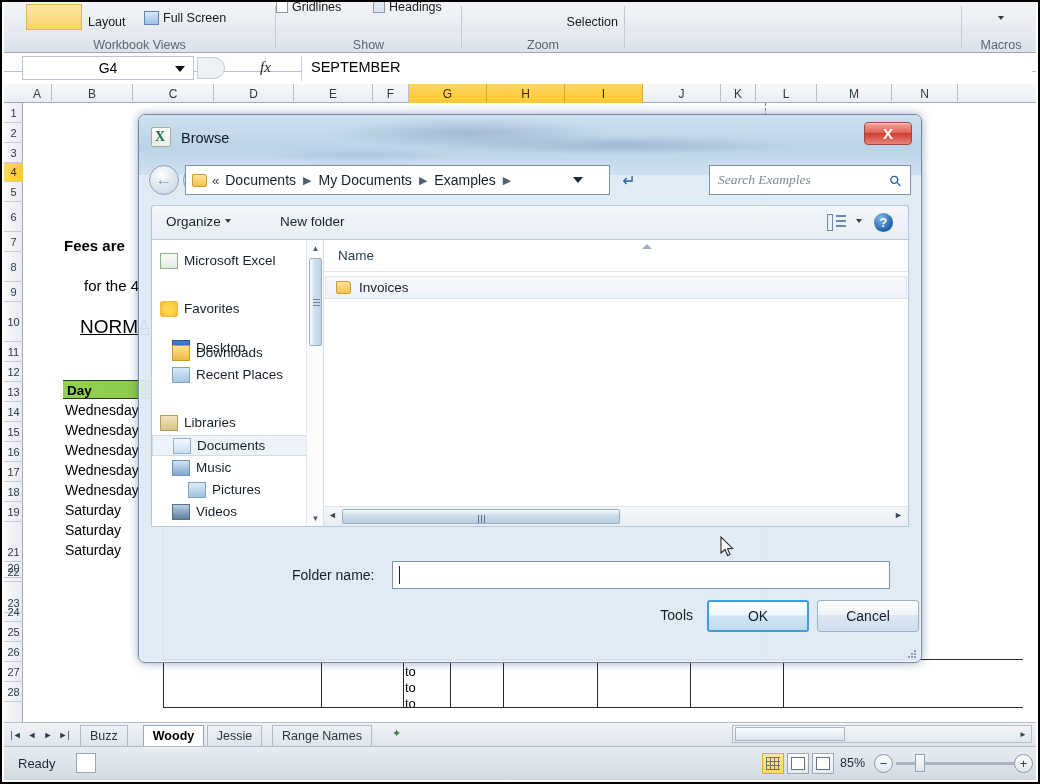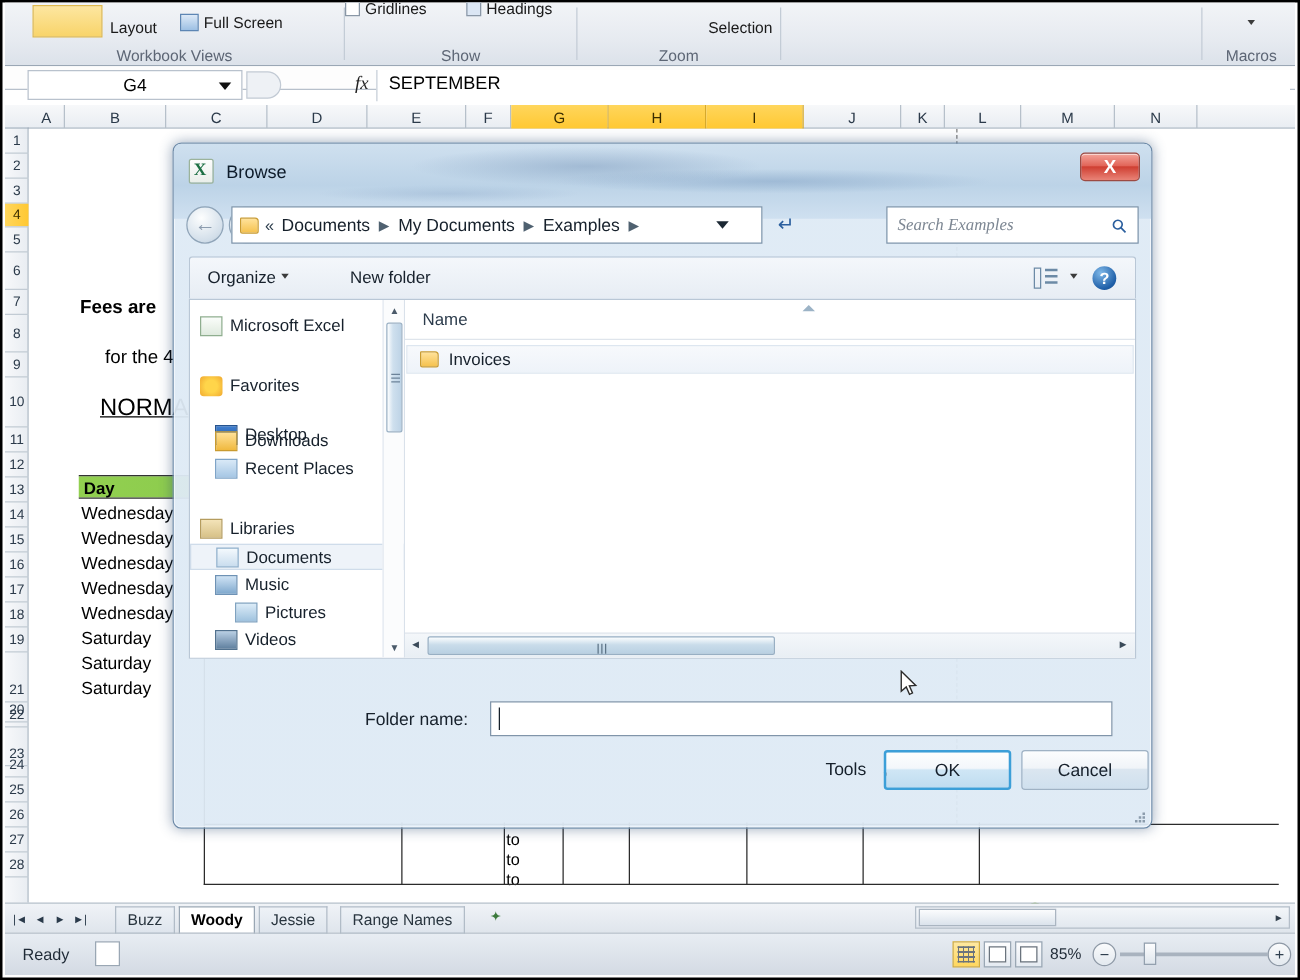--- a/index.html
+++ b/index.html
@@ -68,21 +68,21 @@
   }
   .namebox .nb-caret {
     position: absolute; right: 8px; top: 9px; width:0;height:0;
     border-left:5px solid transparent;border-right:5px solid transparent;
     border-top:6px solid #111;
   }
   .fb-btn {
     position: absolute; top: 4px; width: 22px; height: 22px;
     border: 1px solid #c2cad4; border-radius: 3px; background: #eef1f5;
   }
-  .fx { position: absolute; left: 280px; top: 6px; font-size: 15px;
+  .fx { position: absolute; left: 256px; top: 6px; font-size: 15px;
         font-style: italic; font-family: "Liberation Serif", serif; color: #222; text-align: right; }
   .fbar-input {
     position: absolute; left: 297px; top: 3px; right: 4px; height: 25px;
     background: #fff; border-left: 1px solid #c6ced8;
     font-size: 14.5px; color: #000; padding: 3px 0 0 9px;
   }
 
   
   .grid-wrap { position: absolute; left: 2px; top: 82px; right: 2px; bottom: 60px; background: #fff; }
   .colhdr {
@@ -542,21 +542,21 @@
   </div>
 
   <div class="tabbar">
     <div class="navbtns">
       <span>|◄</span>
       <span>◄</span>
       <span>►</span>
       <span>►|</span>
     </div>
     <div id="tabs">
-        <div class="stab" style="left: 88px; text-align: center;">Buzz</div>
+        <div class="stab" style="left: 76px; text-align: center;">Buzz</div>
         <div class="stab active" style="left: 138.8px;">Woody</div>
         <div class="stab" style="left: 202.8px;">Jessie</div>
         <div class="stab" style="left: 268px;">Range Names</div>
       </div>
     <div class="tab-add" style="left:388px;">✦</div>
     <div class="hsb">
       <div class="thumb"></div>
       <div class="arw">►</div>
     </div>
   </div>

